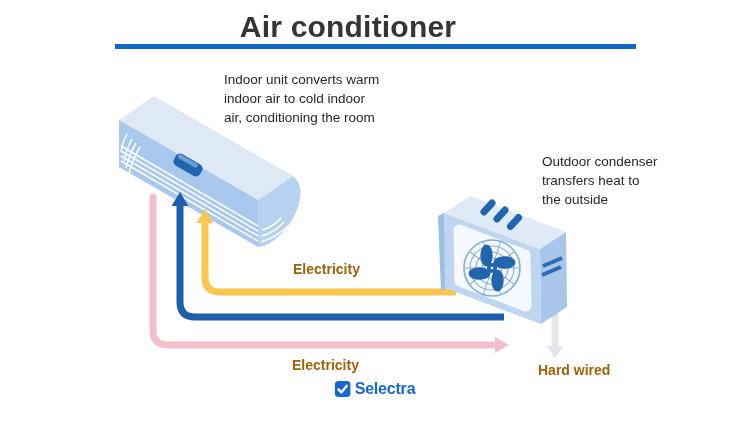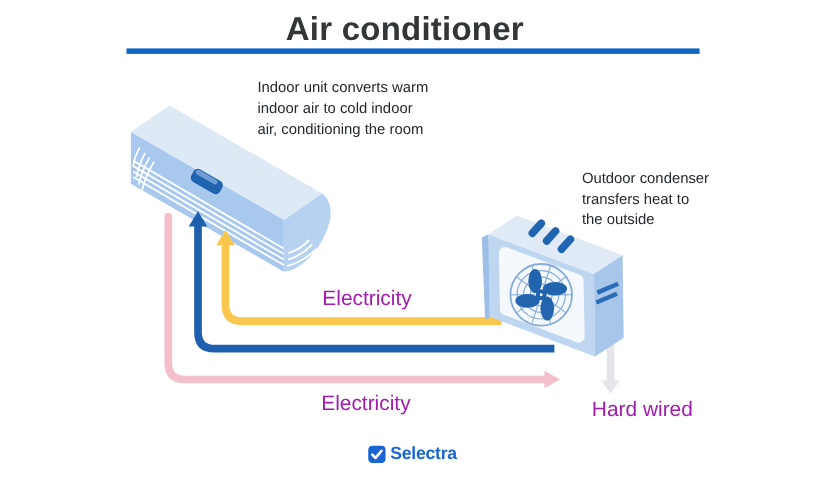--- a/index.html
+++ b/index.html
@@ -1,29 +1,29 @@
 <!DOCTYPE html>
 <html><head>
 <meta charset="utf-8">
 <style>
   html,body{margin:0;padding:0;background:#fff;}
   .canvas{position:relative;width:750px;height:441px;background:#ffffff;overflow:hidden;
           font-family:"Liberation Sans", sans-serif;}
   .title{position:absolute;top:10px;left:0;width:696px;text-align:center;
-         font-size:30px;font-weight:bold;color:#333638;letter-spacing:.2px;margin-left:20px;}
+         font-size:30px;font-weight:bold;color:#333638;letter-spacing:.2px;}
   .title-underline{position:absolute;left:115px;top:44px;width:521px;height:5px;background:#1168c4;}
   .diagram-svg{position:absolute;left:0;top:0;}
   .annotation{position:absolute;font-size:13.5px;line-height:19px;color:#23282e;white-space:pre-line;}
-  .anno-indoor{left:234px;top:70px;}
-  .anno-outdoor{left:529px;top:152px;}
-  .flow-label{position:absolute;font-size:19px;font-weight:normal;color:#a21caf;}
+  .anno-indoor{left:224px;top:70px;}
+  .anno-outdoor{left:542px;top:152px;}
+  .flow-label{position:absolute;font-size:14px;font-weight:bold;color:#a16207;}
   .lbl-electricity{left:293px;top:261px;}
   .lbl-refrigerant{left:292px;top:357px;}
   .lbl-hardwired{left:538px;top:362px;}
-  .brand{position:absolute;left:50%;top:404px;transform:translateX(-50%);
+  .brand{position:absolute;left:50%;top:380px;transform:translateX(-50%);
          display:flex;align-items:center;gap:4px;}
   .brand-name{font-size:16px;font-weight:bold;color:#1966d2;letter-spacing:-.2px;}
 </style>
 </head>
 <body>
 
 <div class="canvas">
 
   <div class="title">Air conditioner</div>
   <div class="title-underline"></div>

